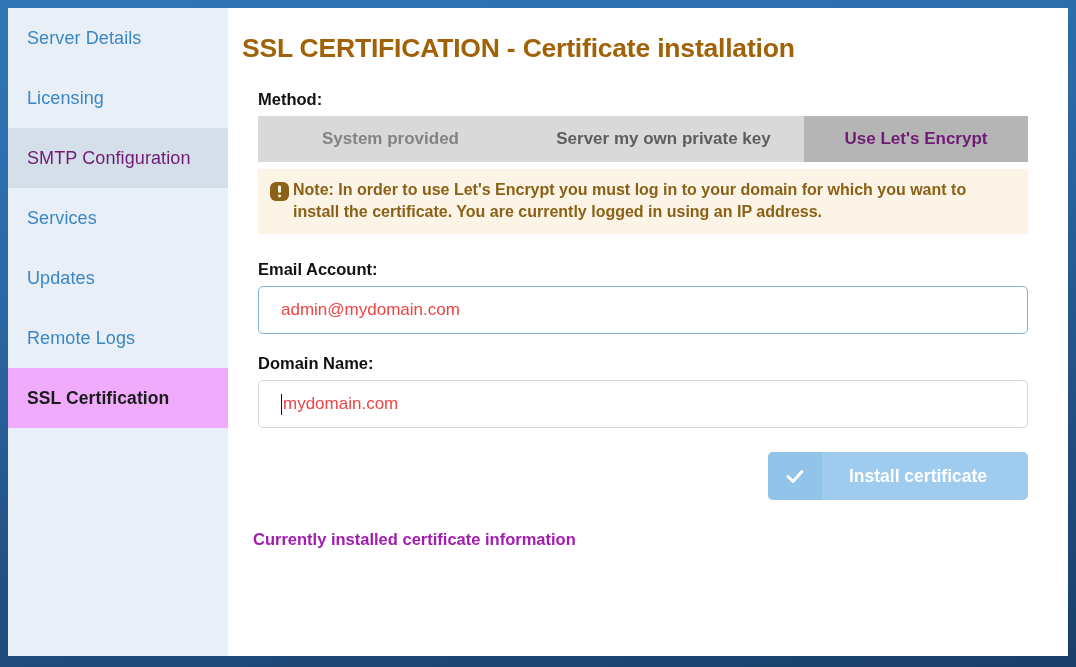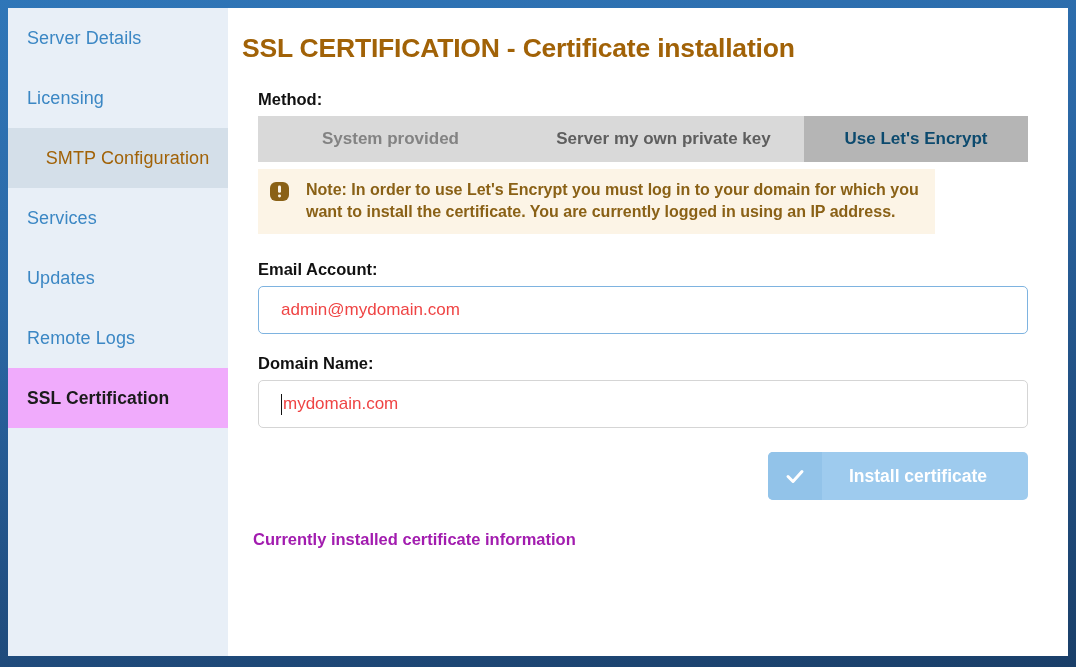--- a/index.html
+++ b/index.html
@@ -46,22 +46,21 @@
     padding-left: 19px;
     font-size: 18px;
     color: #3b87c4;
     letter-spacing: 0.1px;
     cursor: pointer;
     background: transparent;
   }
 
   .nav-item.hovered {
     background: #d4dfe9;
-    color: #a16207;
-    justify-content: center;
+    color: #701a75;
   }
 
   .nav-item.active {
     background: #f0abfc;
     color: #1b1b1b;
     font-weight: bold;
     font-size: 17.5px;
   }
 
   .nav-item.active::before {
@@ -118,32 +117,32 @@
     align-items: center;
     justify-content: center;
     height: 100%;
     font-size: 17px;
     font-weight: bold;
     cursor: pointer;
     white-space: nowrap;
   }
   .tab.t1 { width: 265px; color: #838383; }
   .tab.t2 { width: 281px; color: #5e5e5e; }
-  .tab.t3 { width: 224px; background: #b5b5b5; color: #0c4a6e; }
+  .tab.t3 { width: 224px; background: #b5b5b5; color: #701a75; }
 
   
   #note-banner {
     margin-top: 7px;
     margin-left: 16px;
-    width: 677px;
+    width: 770px;
     background: #fcf4e6;
     padding: 10px 12px 12px 12px;
     display: flex;
     align-items: flex-start;
-    gap: 17px;
+    gap: 4px;
   }
 
   #note-icon {
     flex: 0 0 auto;
     margin-top: 3px;
   }
 
   #note-text {
     font-size: 16px;
     font-weight: bold;

